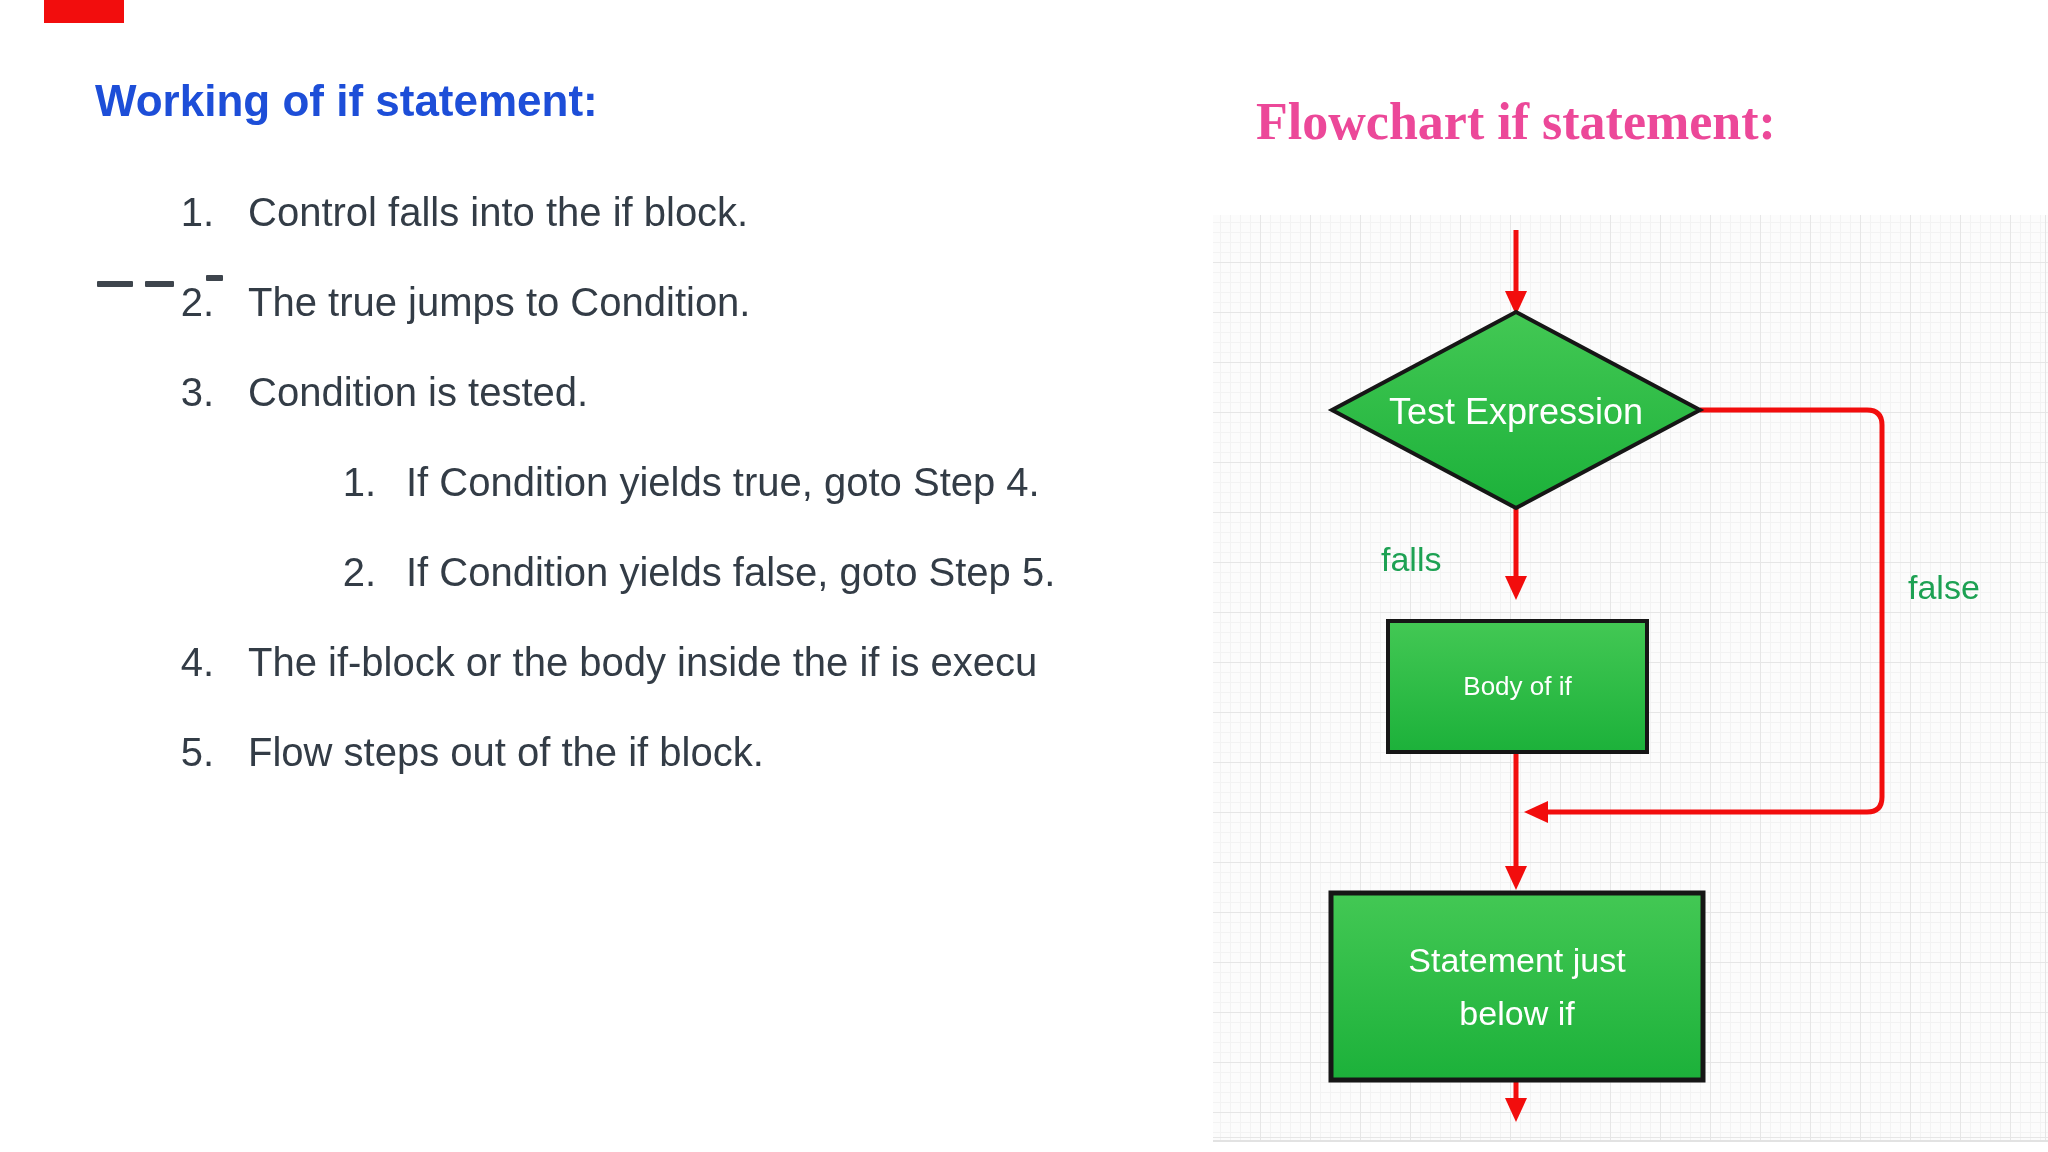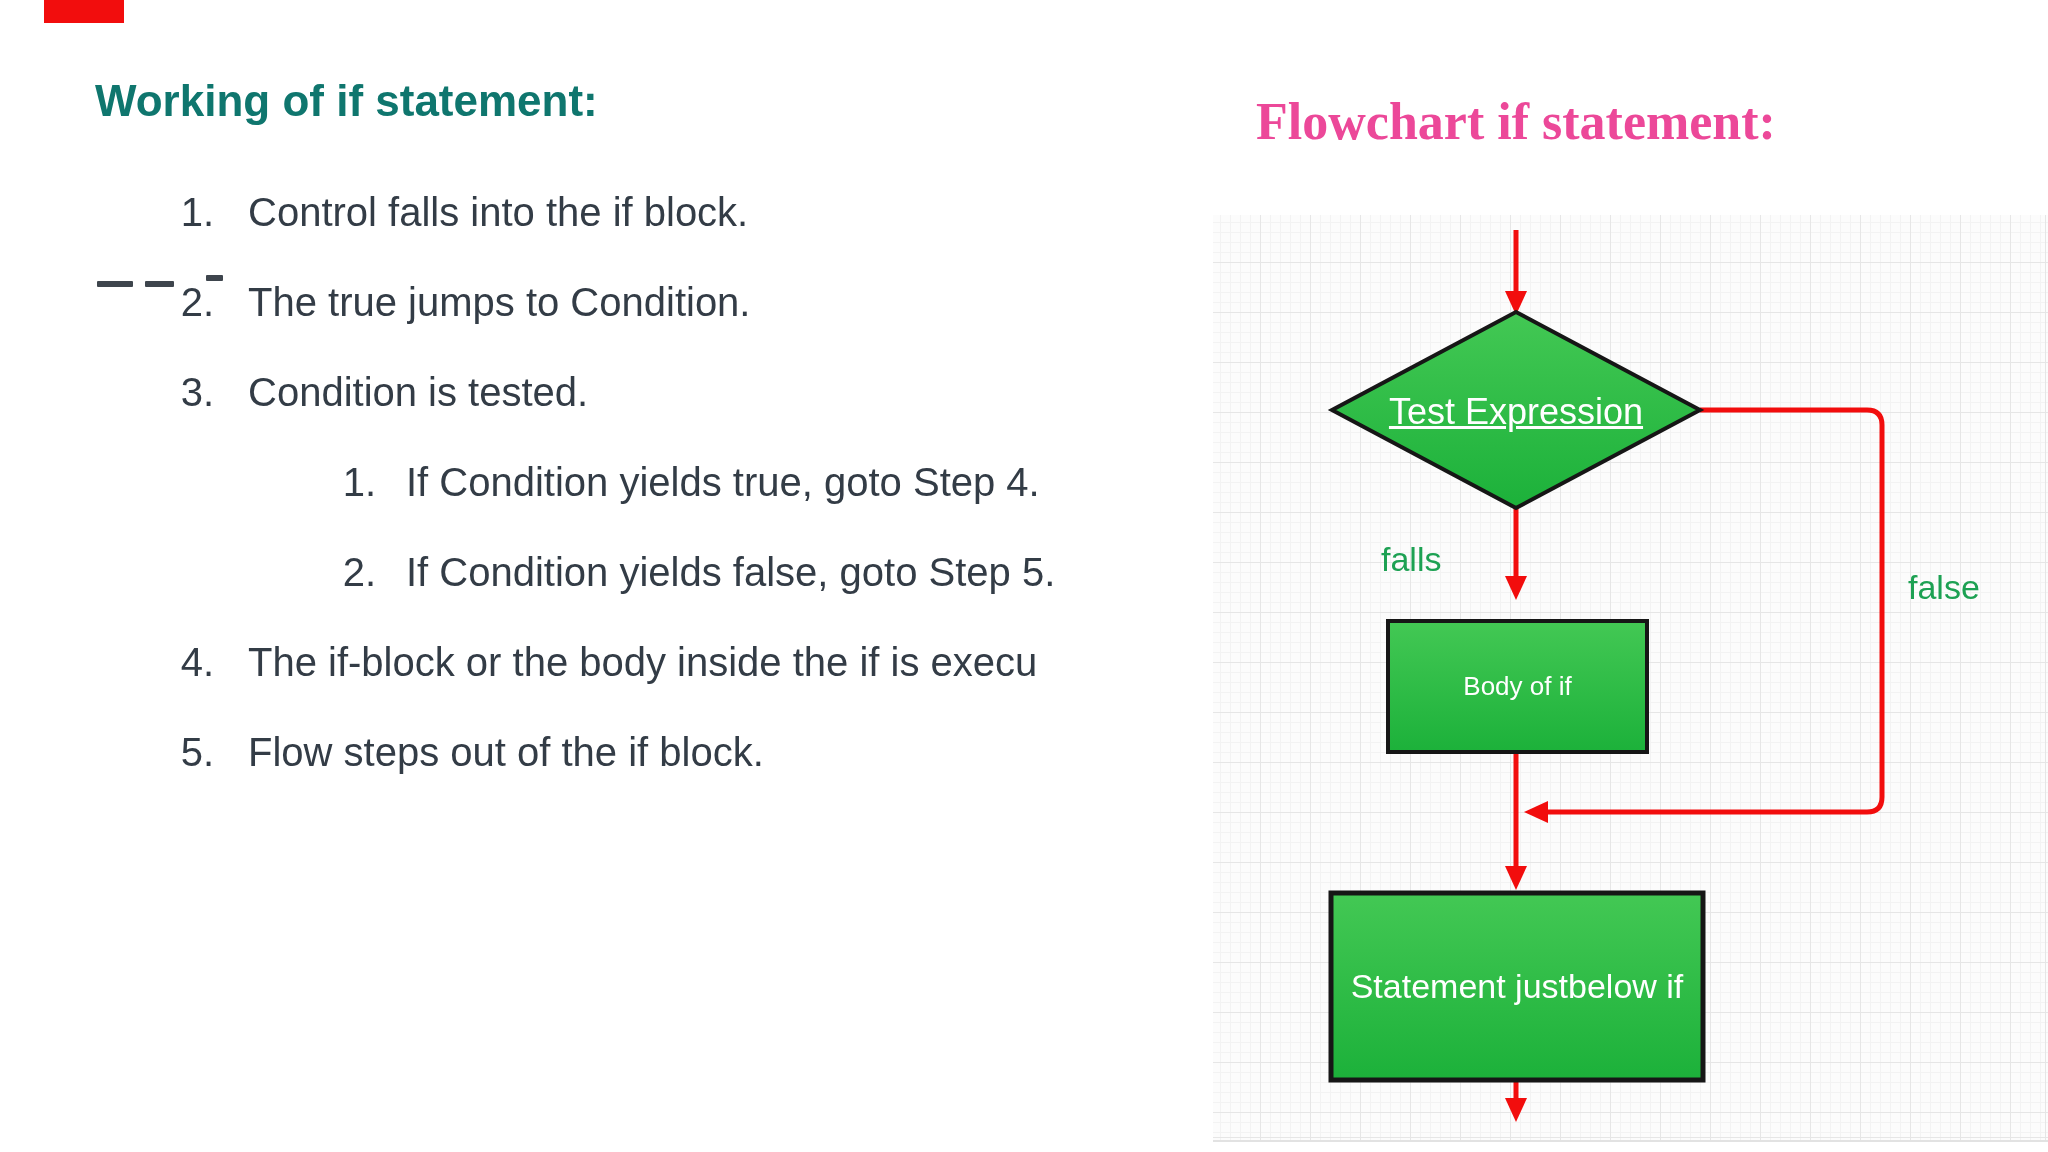--- a/index.html
+++ b/index.html
@@ -8,21 +8,21 @@
     background:#ffffff;
     font-family:"Liberation Sans", sans-serif;
   }
   
   .red-marker{
     position:absolute;left:44px;top:0;width:80px;height:23px;
     background:#f20d0d;
   }
   .heading{
     position:absolute;left:95px;top:72px;
-    font-size:44px;font-weight:bold;color:#0f766e;line-height:1.3;
+    font-size:44px;font-weight:bold;color:#1d4ed8;line-height:1.3;
   }
   .step-row{
     position:absolute;display:flex;align-items:center;height:90px;
     font-size:40px;color:#333c46;white-space:nowrap;
   }
   .step-row .num{width:46px;text-align:right;flex:0 0 auto;}
   .step-row.main{left:168px;}
   .step-row.main .txt{margin-left:34px;}
   .step-row.sub{left:330px;}
   .step-row.sub .txt{margin-left:30px;}
@@ -44,29 +44,29 @@
       repeating-linear-gradient(to right,#e6e6e6 0 1px,transparent 1px 50px),
       repeating-linear-gradient(to bottom,#e6e6e6 0 1px,transparent 1px 50px),
       repeating-linear-gradient(to right,#f3f3f3 0 1px,transparent 1px 10px),
       repeating-linear-gradient(to bottom,#f3f3f3 0 1px,transparent 1px 10px);
     background-position:-3px -3px;
     border-bottom:2px solid #e2e2e2;
   }
   .fc-svg{position:absolute;left:0;top:0;}
   .fc-label{position:absolute;color:#ffffff;text-align:center;}
   .lbl-decision{
-    left:153px;top:176px;width:300px;font-size:36px;text-decoration:underline;
+    left:153px;top:176px;width:300px;font-size:36px;
   }
   .lbl-body{
     left:175px;top:406px;width:259px;height:131px;
     display:flex;align-items:center;justify-content:center;font-size:26px;
   }
   .lbl-statement{
     left:118px;top:678px;width:372px;height:187px;
-    display:flex;flex-direction:row;align-items:center;justify-content:center;
+    display:flex;flex-direction:column;align-items:center;justify-content:center;
     font-size:34px;line-height:1.55;
   }
   .lbl-branch{
     position:absolute;color:#1da153;font-size:34px;white-space:nowrap;
   }
   .lbl-true{left:168px;top:325px;}
   .lbl-false{left:695px;top:353px;}
 </style>
 </head>
 <body>

